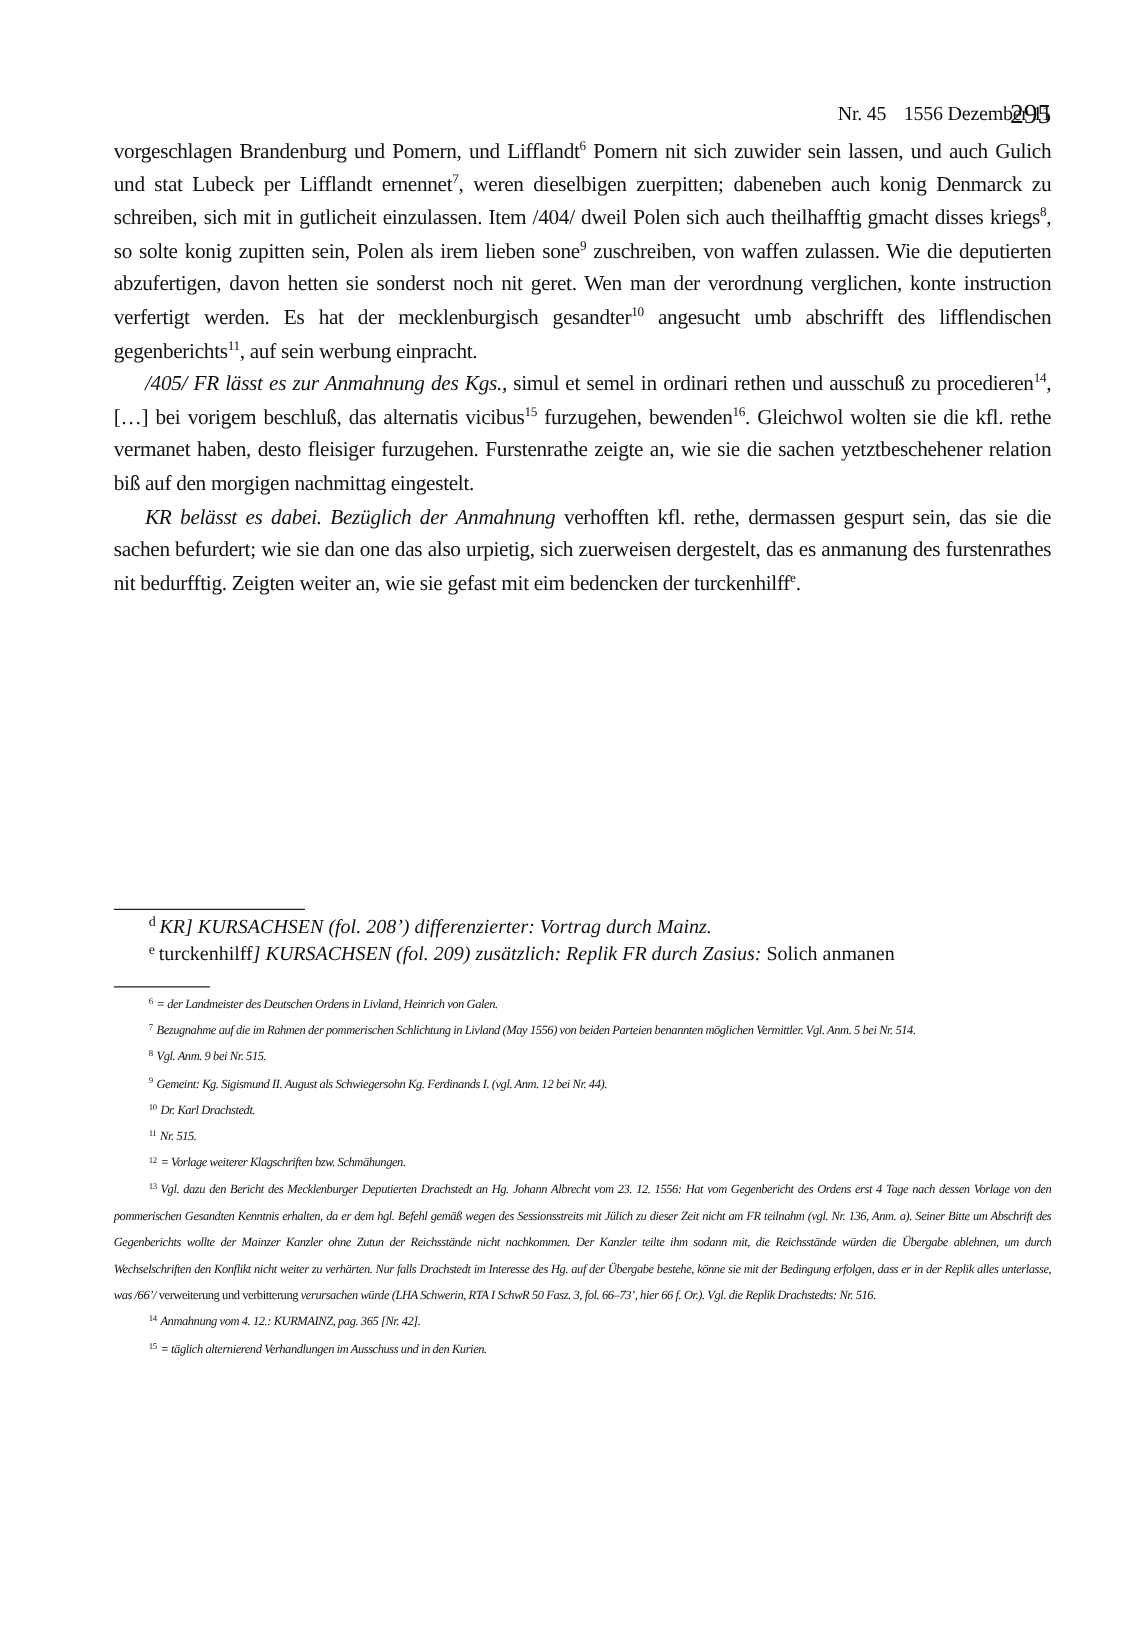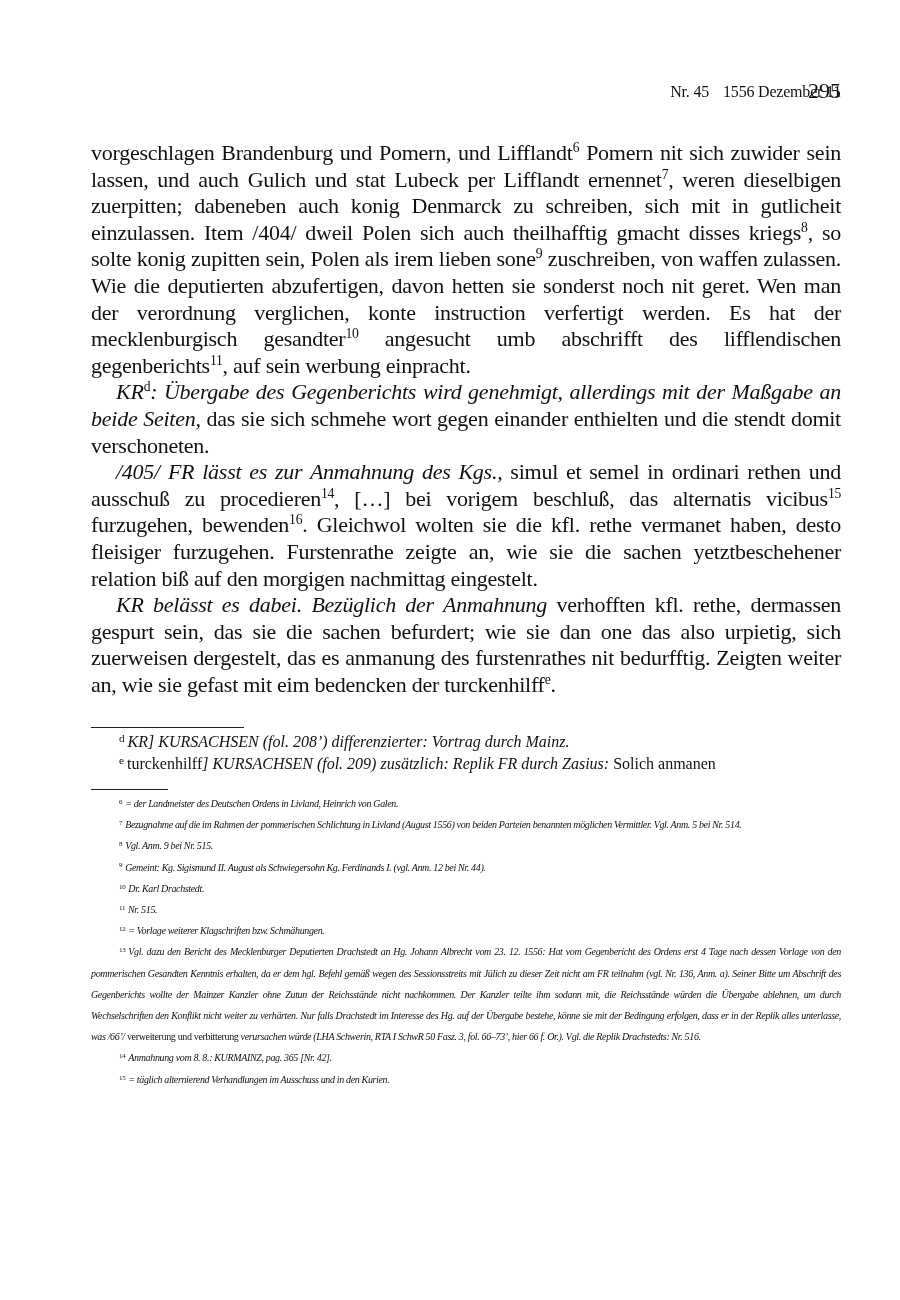--- a/index.html
+++ b/index.html
@@ -2,21 +2,21 @@
 <html><head>
 <meta charset="utf-8">
 <style>
   html, body { margin: 0; padding: 0; background: #ffffff; }
   body { width: 900px; height: 1300px; position: relative; overflow: hidden;
          font-family: "Liberation Serif", "DejaVu Serif", serif; color: #111; }
   .header { position: absolute; top: 78px; left: 91px; width: 750px; height: 30px; }
   .running-head { position: absolute; left: 16px; right: 0; text-align: right; font-size: 16px; top: 5px; letter-spacing: -0.2px; }
   .running-head .gap { display: inline-block; width: 14px; }
   .page-number { position: absolute; right: 0; top: 0; font-size: 22px; }
-  .main { position: absolute; top: 140px; left: 91px; width: 750px; font-size: 22px; line-height: 26.6px; text-align: justify; letter-spacing: -0.25px; }
+  .main { position: absolute; top: 108px; left: 91px; width: 750px; font-size: 17px; line-height: 26.6px; text-align: justify; letter-spacing: -0.25px; }
   .main p { margin: 0; }
   .main p.indent { text-indent: 25px; }
   sup { font-size: 0.62em; line-height: 0; vertical-align: 0.6em; }
   i { font-style: italic; }
   .rule1 { position: absolute; top: 727px; left: 91px; width: 153px; border-top: 1px solid #222; }
   .variants { position: absolute; top: 731px; left: 91px; width: 750px; font-size: 16px; line-height: 22px; }
   .variants p { margin: 0; text-indent: 28px; white-space: nowrap; }
   .rule2 { position: absolute; top: 789px; left: 91px; width: 77px; border-top: 1px solid #222; }
   .notes { position: absolute; top: 793px; left: 91px; width: 750px; font-size: 10px; line-height: 21.2px; text-align: justify; font-style: italic; letter-spacing: -0.35px; }
   .notes p { margin: 0; text-indent: 28px; }
@@ -31,41 +31,38 @@
     <span>Nr. 45</span><span class="gap"></span><span>1556 Dezember 11</span>
   </div>
   <div class="page-number">295</div>
 </div>
 
 <div class="main">
   <p>
     <span>vorgeschlagen Brandenburg und Pomern, und Lifflandt</span><sup>6</sup><span> Pomern nit sich zuwider sein lassen, und auch Gulich und stat Lubeck per Lifflandt ernennet</span><sup>7</sup><span>, weren dieselbigen zuerpitten; dabeneben auch konig Denmarck zu schreiben, sich mit in gutlicheit einzulassen. Item /404/ dweil Polen sich auch theilhafftig gmacht disses kriegs</span><sup>8</sup><span>, so solte konig zupitten sein, Polen als irem lieben sone</span><sup>9</sup><span> zuschreiben, von waffen zulassen. Wie die deputierten abzufertigen, davon hetten sie sonderst noch nit geret. Wen man der verordnung verglichen, konte instruction verfertigt werden. Es hat der mecklenburgisch gesandter</span><sup>10</sup><span> angesucht umb abschrifft des lifflendischen gegenberichts</span><sup>11</sup><span>, auf sein werbung einpracht.</span>
   </p>
   <p class="indent">
-    <i>KR</i><sup>d</sup><i>: Übergabe des Gegenberichts wird genehmigt, allerdings mit der Maßgabe an beide Seiten,</i><span> das sie sich schmehe wort gegen einander enthielten und die stendt domit verschoneten.</span>
-  </p>
-  <p class="indent">
     <i>/405/ FR lässt es zur Anmahnung des Kgs.,</i><span> simul et semel in ordinari rethen und ausschuß zu procedieren</span><sup>14</sup><span>, […] bei vorigem beschluß, das alternatis vicibus</span><sup>15</sup><span> furzugehen, bewenden</span><sup>16</sup><span>. Gleichwol wolten sie die kfl. rethe vermanet haben, desto fleisiger furzugehen. Furstenrathe zeigte an, wie sie die sachen yetztbeschehener relation biß auf den morgigen nachmittag eingestelt.</span>
   </p>
   <p class="indent">
     <i>KR belässt es dabei. Bezüglich der Anmahnung</i><span> verhofften kfl. rethe, dermassen gespurt sein, das sie die sachen befurdert; wie sie dan one das also urpietig, sich zuerweisen dergestelt, das es anmanung des furstenrathes nit bedurfftig. Zeigten weiter an, wie sie gefast mit eim bedencken der turckenhilff</span><sup>e</sup><span>.</span>
   </p>
 </div>
 
 <div class="rule1"></div>
 <div class="variants">
   <p><span class="fn-num">d</span><span></span><i>KR] KURSACHSEN (fol. 208’) differenzierter: Vortrag durch Mainz.</i><span></span></p>
   <p><span class="fn-num">e</span><span>turckenhilff</span><i>] KURSACHSEN (fol. 209) zusätzlich: Replik FR durch Zasius:</i><span> Solich anmanen</span></p>
 </div>
 
 <div class="rule2"></div>
 <div class="notes">
   <p><span class="fn-num">6</span><span>= der Landmeister des Deutschen Ordens in Livland, Heinrich von Galen.</span></p>
-  <p><span class="fn-num">7</span><span>Bezugnahme auf die im Rahmen der pommerischen Schlichtung in Livland (August 1556) von beiden Parteien benannten möglichen Vermittler. Vgl. Anm. 5 bei Nr. 514.</span></p>
+  <p><span class="fn-num">7</span><span>Bezugnahme auf die im Rahmen der pommerischen Schlichtung in Livland (May 1556) von beiden Parteien benannten möglichen Vermittler. Vgl. Anm. 5 bei Nr. 514.</span></p>
   <p><span class="fn-num">8</span><span>Vgl. Anm. 9 bei Nr. 515.</span></p>
   <p><span class="fn-num">9</span><span>Gemeint: Kg. Sigismund II. August als Schwiegersohn Kg. Ferdinands I. (vgl. Anm. 12 bei Nr. 44).</span></p>
   <p><span class="fn-num">10</span><span>Dr. Karl Drachstedt.</span></p>
   <p><span class="fn-num">11</span><span>Nr. 515.</span></p>
   <p><span class="fn-num">12</span><span>= Vorlage weiterer Klagschriften bzw. Schmähungen.</span></p>
   <p><span class="fn-num">13</span><span>Vgl. dazu den Bericht des Mecklenburger Deputierten Drachstedt an Hg. Johann Albrecht vom 23. 12. 1556: Hat vom Gegenbericht des Ordens erst 4 Tage nach dessen Vorlage von den pommerischen Gesandten Kenntnis erhalten, da er dem hgl. Befehl gemäß wegen des Sessionsstreits mit Jülich zu dieser Zeit nicht am FR teilnahm (vgl. Nr. 136, Anm. a). Seiner Bitte um Abschrift des Gegenberichts wollte der Mainzer Kanzler ohne Zutun der Reichsstände nicht nachkommen. Der Kanzler teilte ihm sodann mit, die Reichsstände würden die Übergabe ablehnen, um durch Wechselschriften den Konflikt nicht weiter zu verhärten. Nur falls Drachstedt im Interesse des Hg. auf der Übergabe bestehe, könne sie mit der Bedingung erfolgen, dass er in der Replik alles unterlasse, was /66’/</span><span class="upright"> verweiterung und verbitterung</span><span> verursachen würde (LHA Schwerin, RTA I SchwR 50 Fasz. 3, fol. 66–73’, hier 66 f. Or.). Vgl. die Replik Drachstedts: Nr. 516.</span></p>
-  <p><span class="fn-num">14</span><span>Anmahnung vom 8. 8.: KURMAINZ, pag. 365 [Nr. 42].</span></p>
+  <p><span class="fn-num">14</span><span>Anmahnung vom 4. 12.: KURMAINZ, pag. 365 [Nr. 42].</span></p>
   <p><span class="fn-num">15</span><span>= täglich alternierend Verhandlungen im Ausschuss und in den Kurien.</span></p>
 </div>
 
 </body></html>

